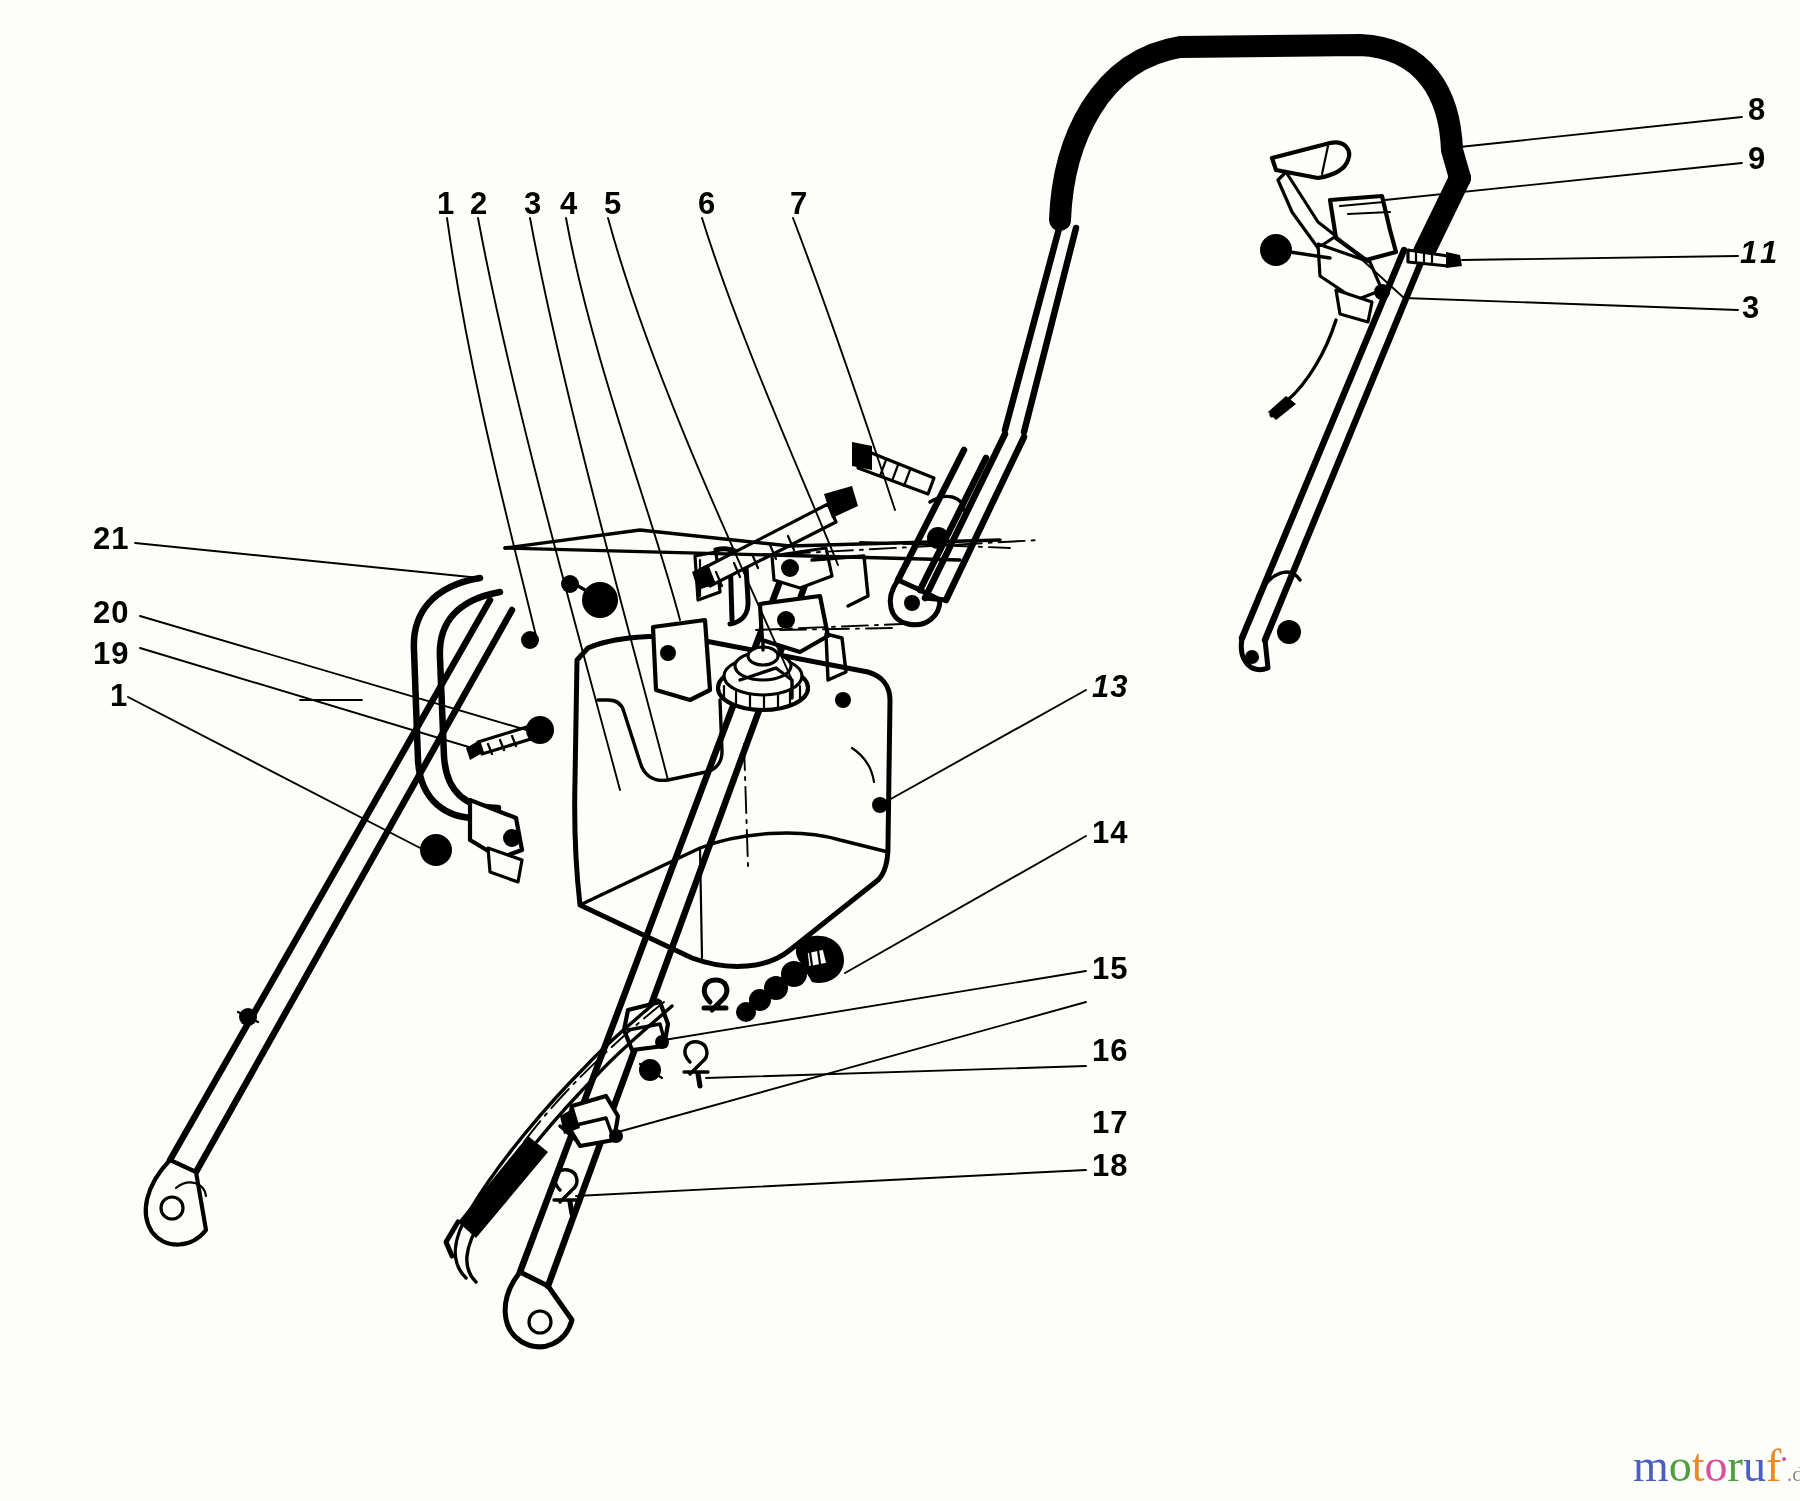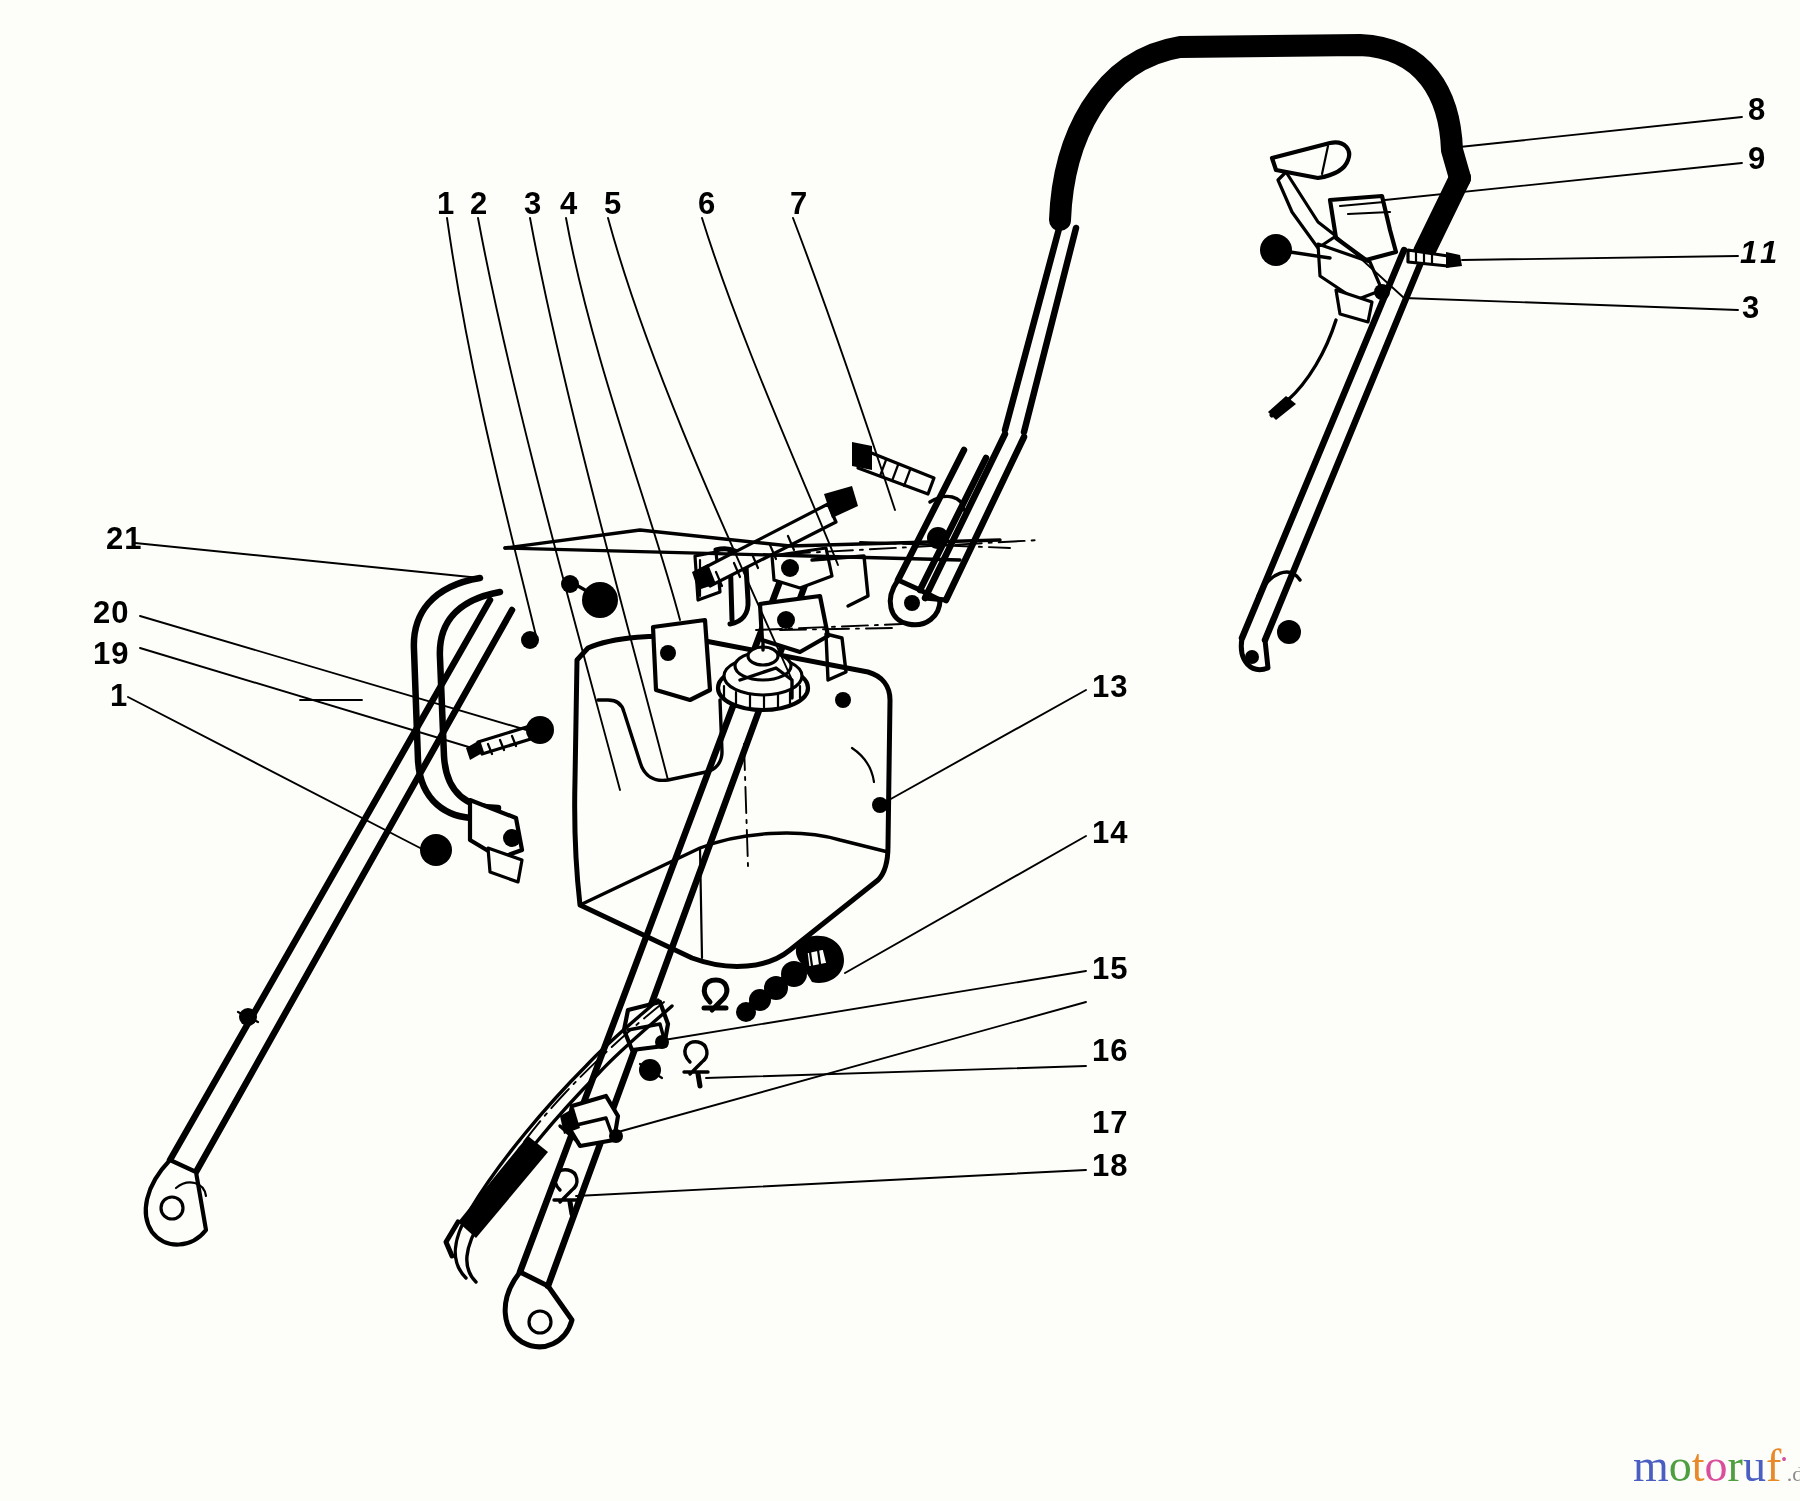--- a/index.html
+++ b/index.html
@@ -358,28 +358,28 @@
   <div class="callout" style="left:560px;  top:188px;">4</div>
   <div class="callout" style="left:604px;  top:188px;">5</div>
   <div class="callout" style="left:698px;  top:188px;">6</div>
   <div class="callout" style="left:790px;  top:188px;">7</div>
 
   <div class="callout" style="left:1748px; top:94px;">8</div>
   <div class="callout" style="left:1748px; top:143px;">9</div>
   <div class="callout" style="left:1740px; top:237px; letter-spacing:5px;font-style:italic;">11</div>
   <div class="callout" style="left:1742px; top:292px;">3</div>
 
-  <div class="callout" style="left:1092px; top:671px;">13</div>
+  <div class="callout" style="left:1092px; top:671px;font-style:italic;">13</div>
   <div class="callout" style="left:1092px; top:817px;text-align:center;">14</div>
   <div class="callout" style="left:1092px; top:953px;">15</div>
   <div class="callout" style="left:1092px; top:1035px;">16</div>
   <div class="callout" style="left:1092px; top:1107px;">17</div>
   <div class="callout" style="left:1092px; top:1150px;">18</div>
 
-  <div class="callout" style="left:106px;  top:523px;">21</div>
+  <div class="callout" style="left:93px;  top:523px;">21</div>
   <div class="callout" style="left:93px;  top:597px;">20</div>
   <div class="callout" style="left:93px;  top:630px;margin-top:8px;">19</div>
   <div class="callout" style="left:110px; top:680px;">1</div>
 
   <div id="watermark">
     <span class="ch" style="color: rgb(74, 95, 193);">m</span><span class="ch" style="color: rgb(79, 158, 63);">o</span><span class="ch" style="color: rgb(232, 137, 42);">t</span><span class="ch" style="color: rgb(217, 79, 156);">o</span><span class="ch" style="color: rgb(79, 158, 63);">r</span><span class="ch" style="color: rgb(74, 95, 193);">u</span><span class="ch" style="color: rgb(232, 137, 42);">f</span><span class="dotmark" style="color: rgb(217, 79, 156);">•</span><span class="suffix" style="color: rgb(140, 140, 140);">.de</span>
   </div>
 
 </div>
 

